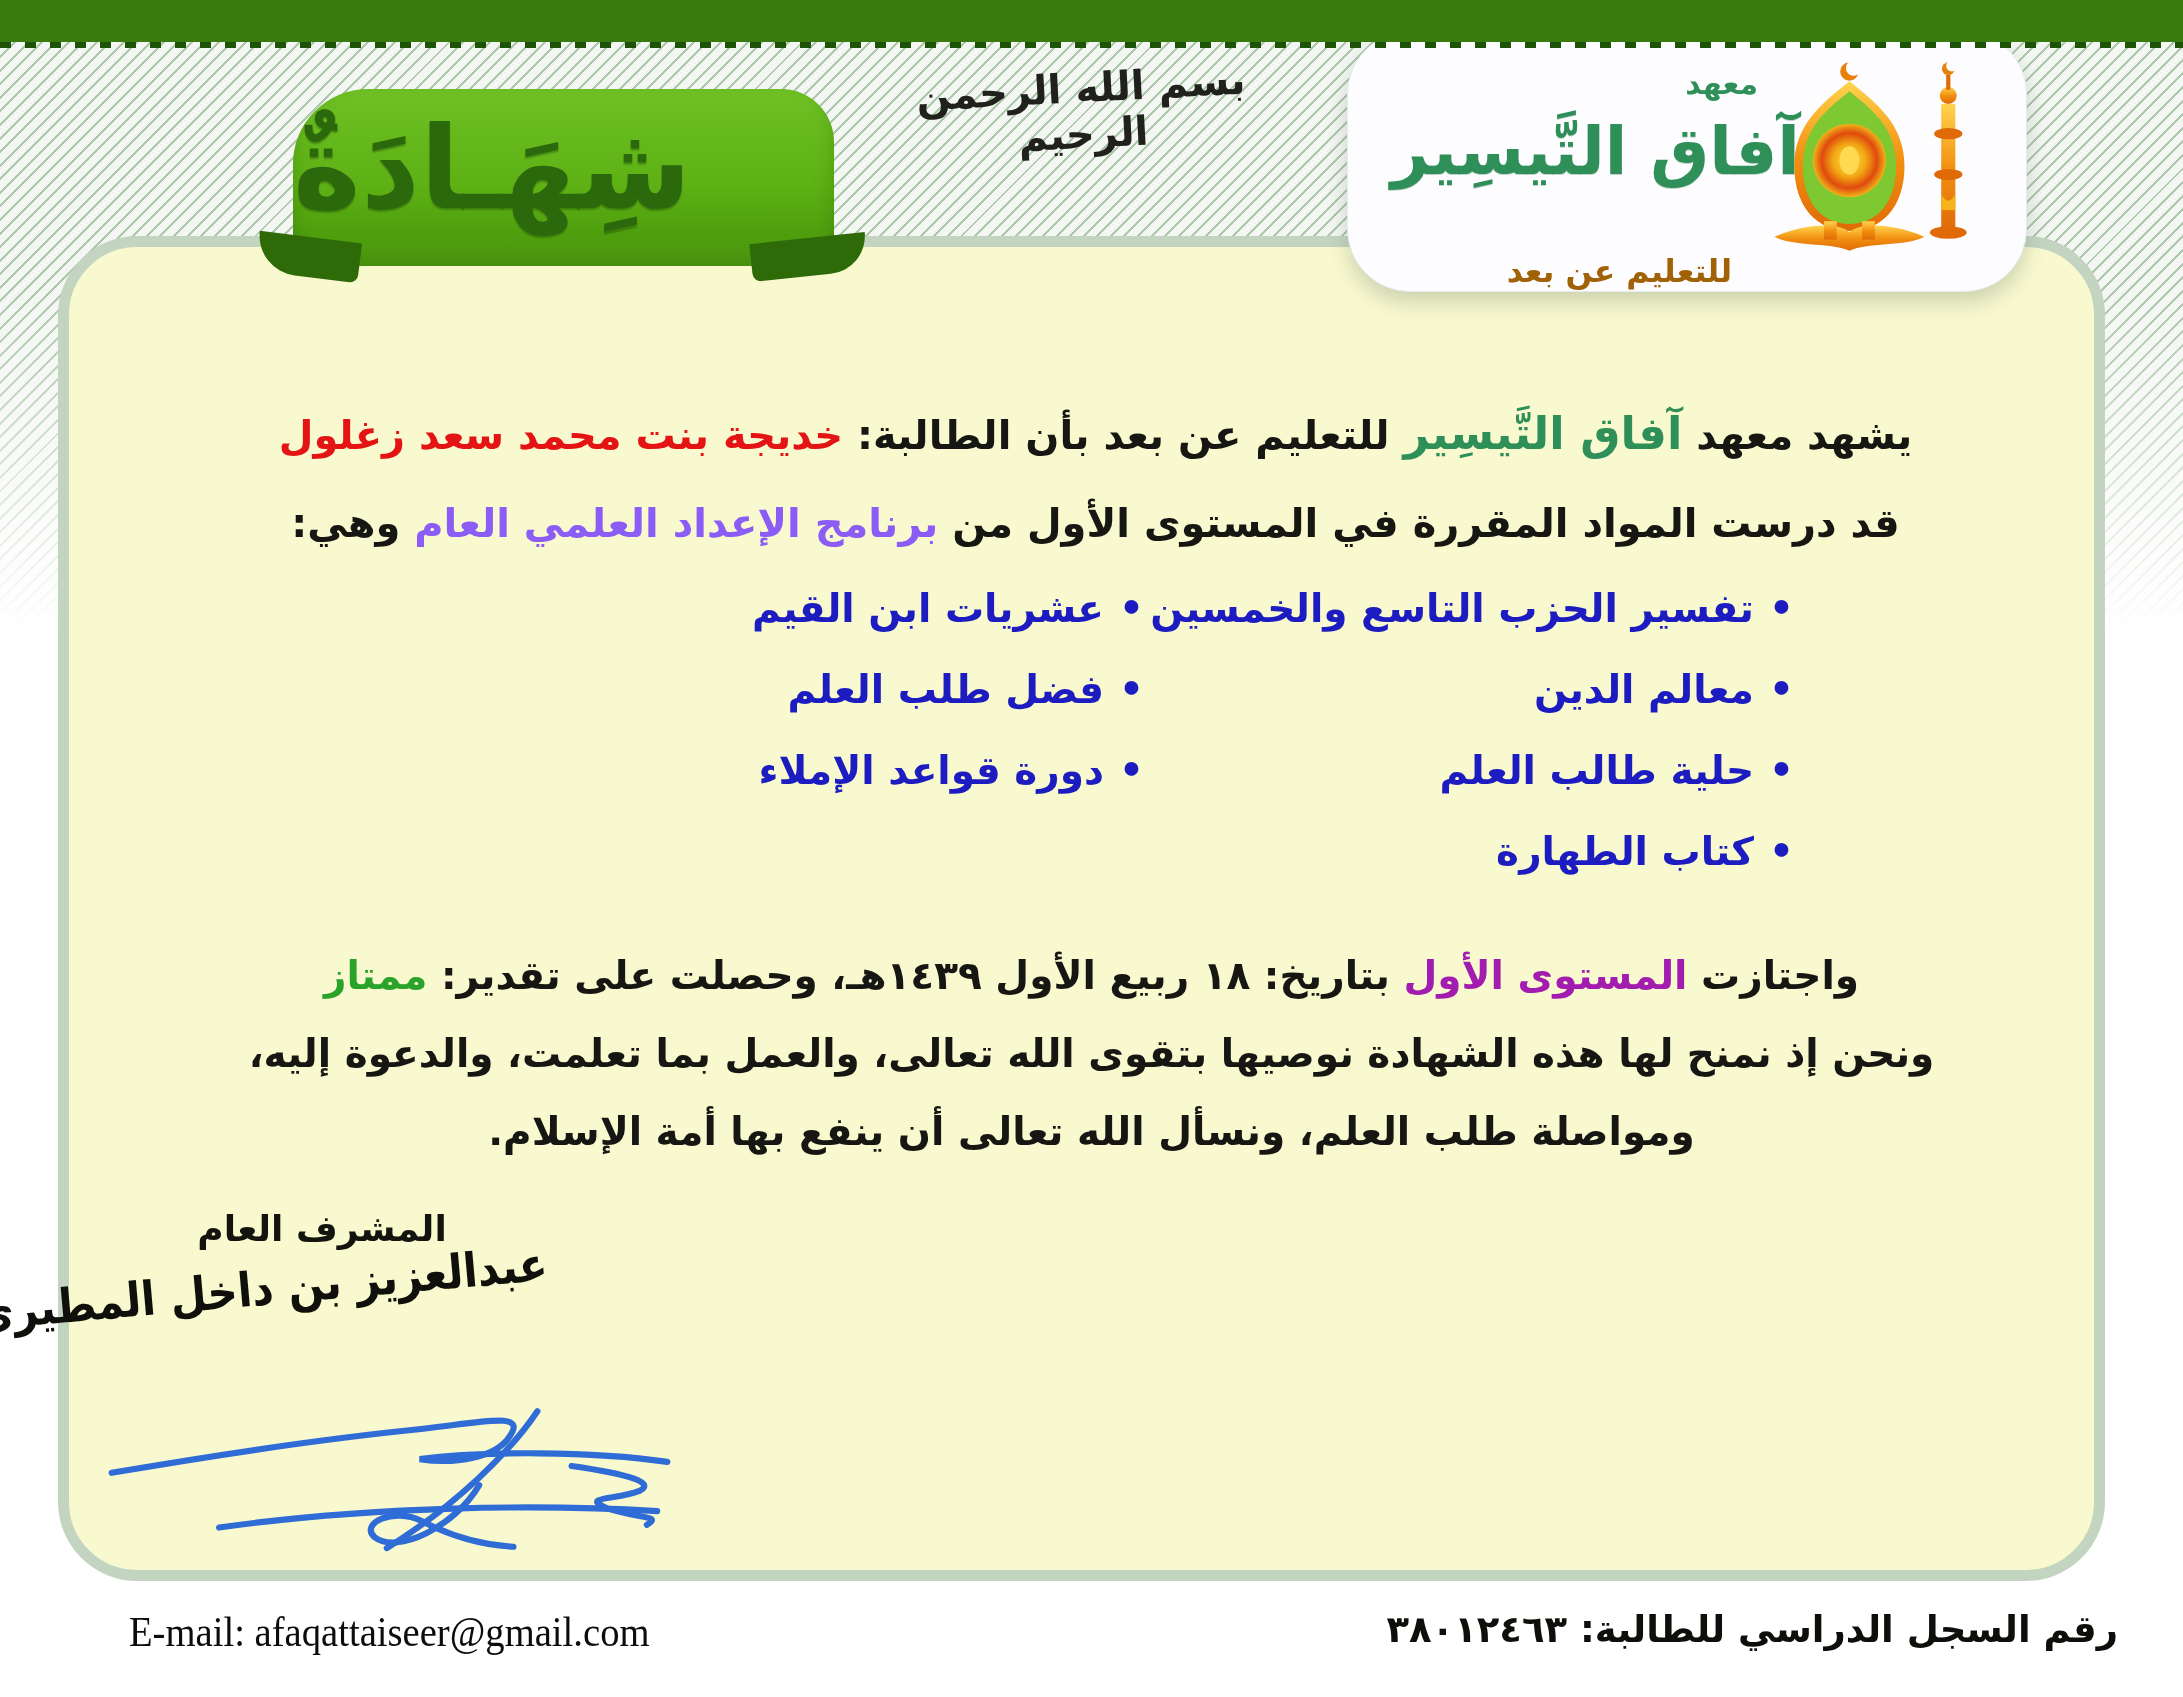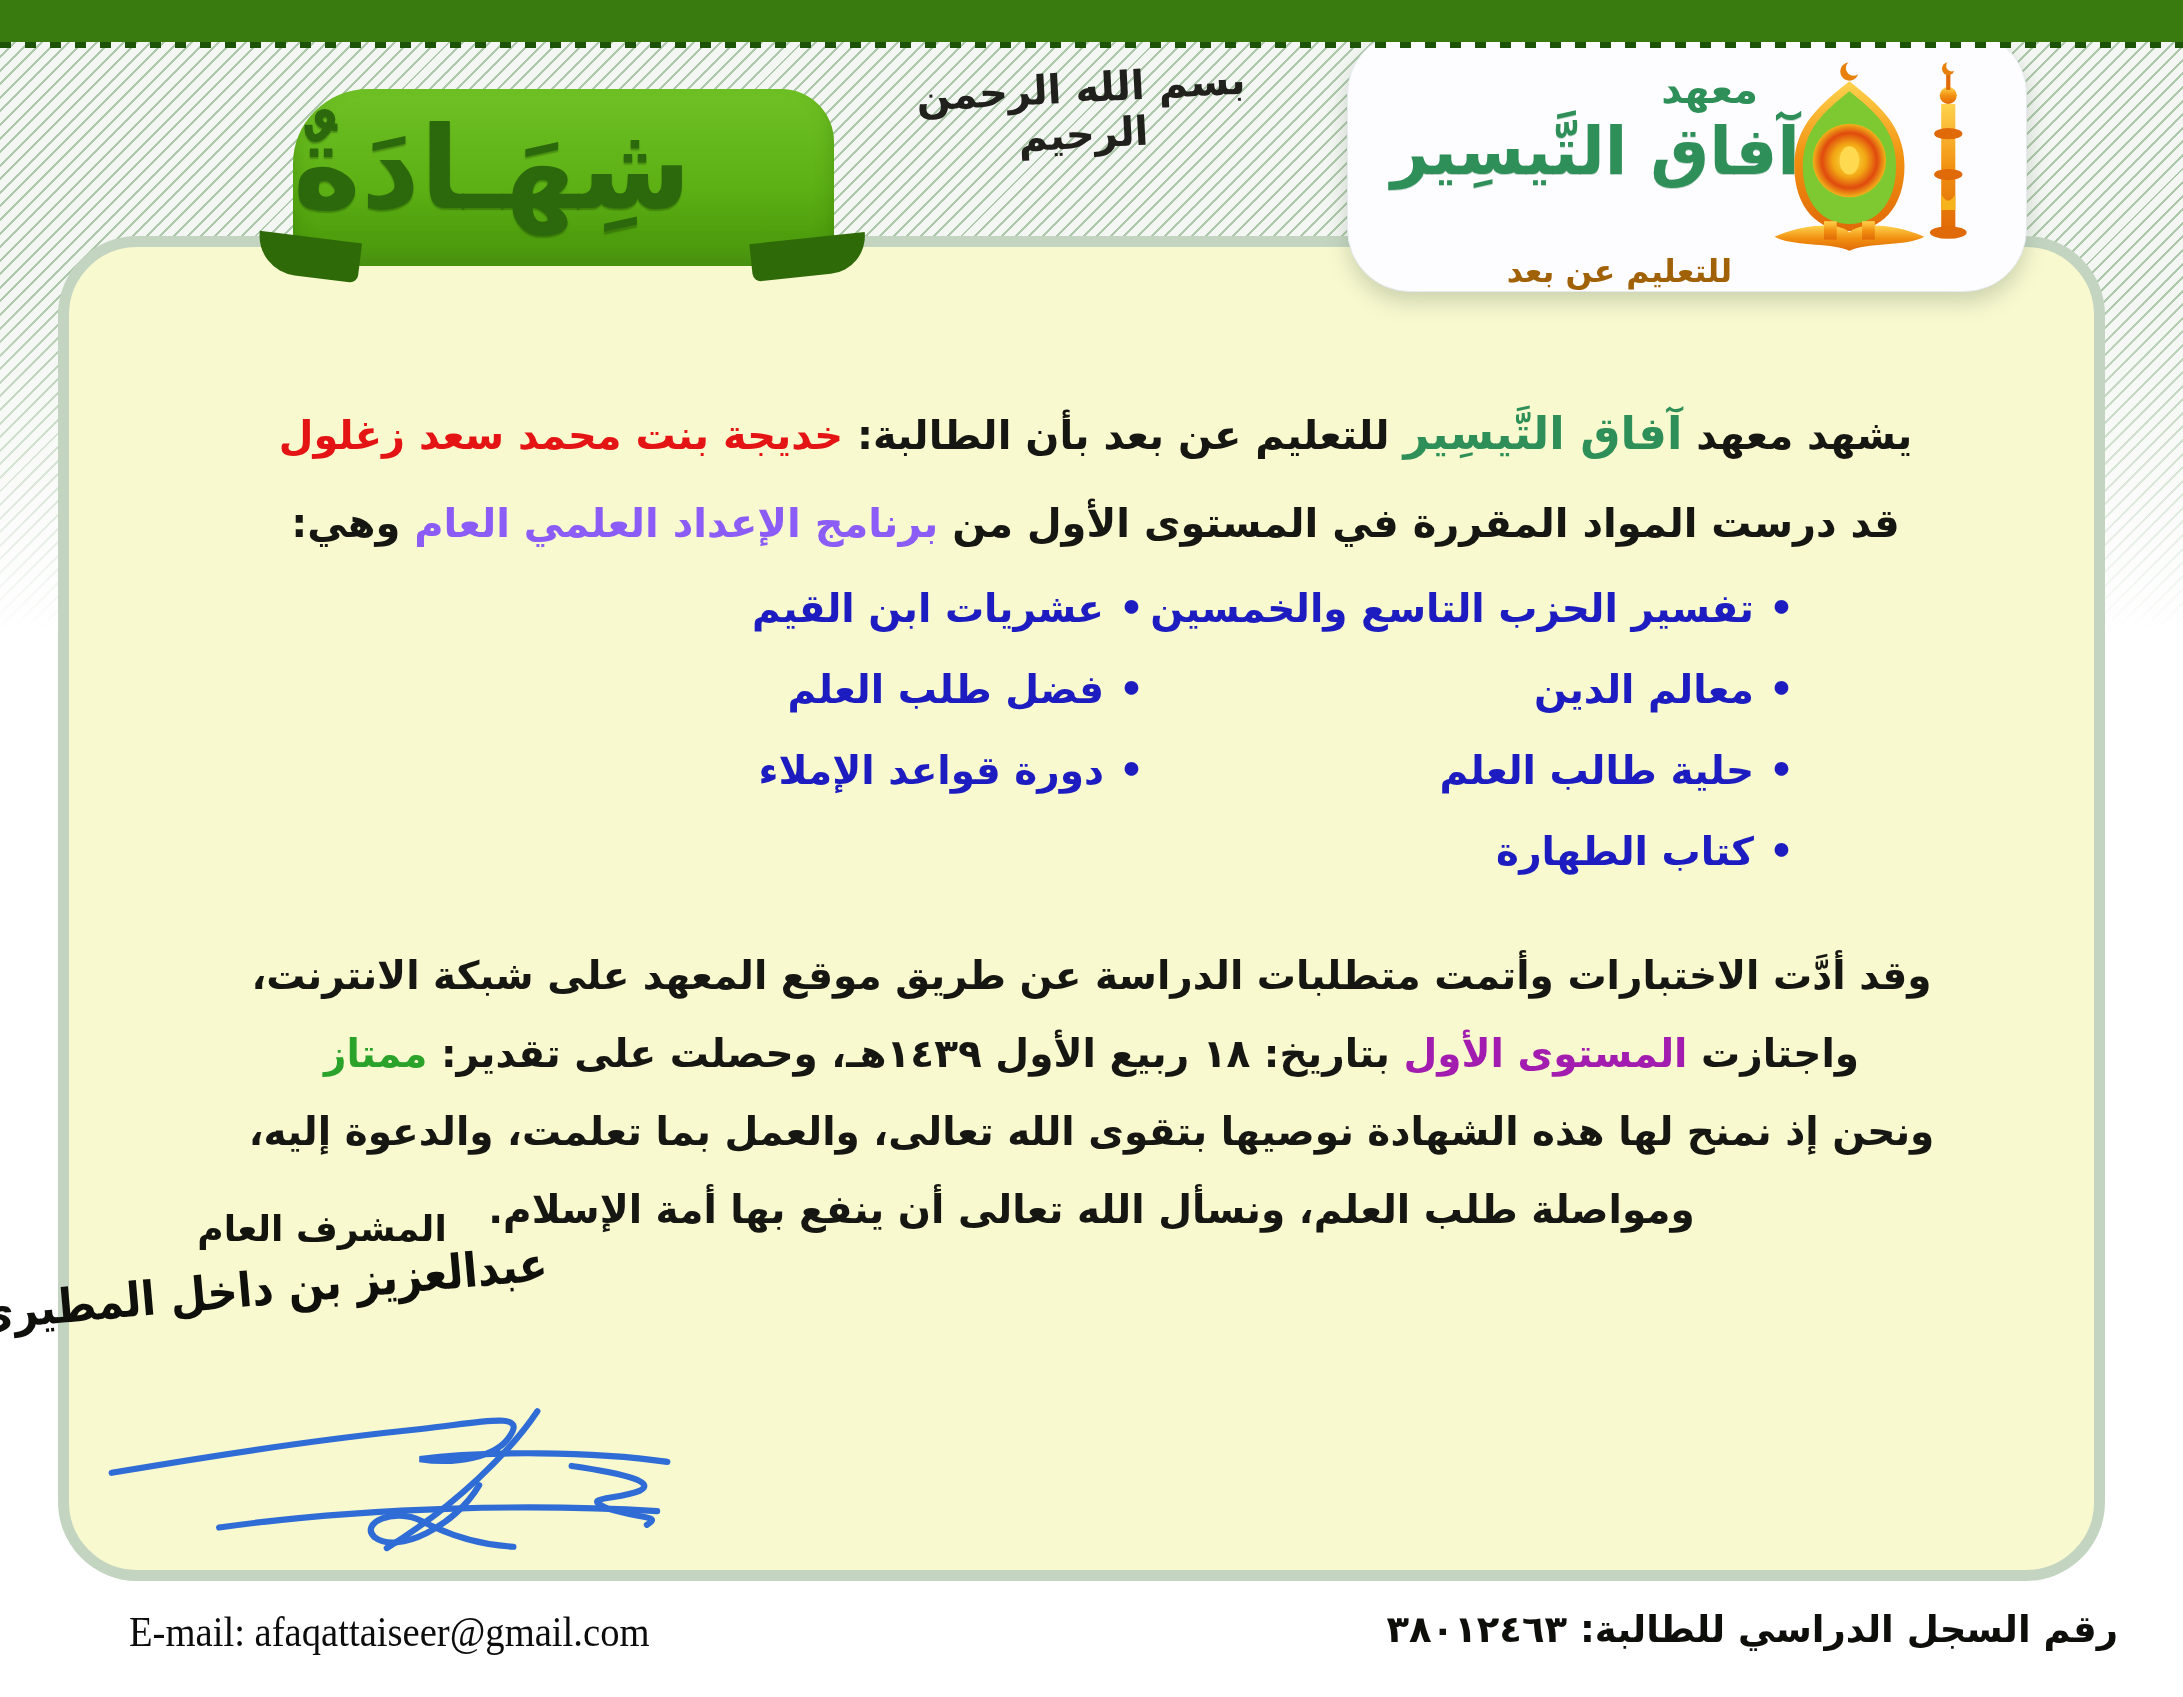--- a/index.html
+++ b/index.html
@@ -33,21 +33,21 @@
         background:#2f6a08;border-radius:0 0 62px 13.7px;transform:rotate(-6deg);}
   .banner-title{position:absolute;left:0;right:0;top:12.3px;text-align:left;direction:rtl;
         font-size:115px;font-weight:bold;color:#2c690d;
         text-shadow:0 2.1px 1.4px rgba(20,60,0,.35);}
 
   
   .logo-card{position:absolute;left:1347px;top:31px;width:678px;height:259px;z-index:3;
         background:#fdfdff;border:1.4px solid #e6ebf2;border-radius:63px;
         box-shadow:0 11px 20.5px rgba(110,130,110,.30);}
   .logo-line1{position:absolute;right:268px;top:34px;direction:rtl;
-        font-size:40px;font-weight:bold;color:#2e8f58;}
+        font-size:30px;font-weight:bold;color:#2e8f58;}
   .logo-name{position:absolute;right:226px;top:81px;width:356px;text-align:center;direction:rtl;
         font-size:66px;font-weight:bold;color:#2e8f58;white-space:nowrap;
         text-shadow:0 1.4px 0 rgba(20,90,50,.25);}
   .logo-line3{position:absolute;right:294px;top:186px;direction:rtl;
         font-size:31.5px;font-weight:bold;color:#a16207;margin-top:35px;}
   .logo-mosque{position:absolute;right:41px;top:19px;width:226px;height:226px;}
 
   
   .panel{position:absolute;left:58px;top:236px;width:2047px;height:1345px;z-index:2;
         background:#f9f9cf;border:11.6px solid #c3d5c0;border-radius:79px;box-sizing:border-box;}
@@ -179,21 +179,20 @@
     <li><span class="dot">•</span><span>حلية طالب العلم</span></li>
     <li><span class="dot">•</span><span>كتاب الطهارة</span></li>
   </ul>
   <ul class="subjects subjects-left">
     <li><span class="dot">•</span><span>عشريات ابن القيم</span></li>
     <li><span class="dot">•</span><span>فضل طلب العلم</span></li>
     <li><span class="dot">•</span><span>دورة قواعد الإملاء</span></li>
   </ul>
 
   <div class="closing ar">
-    <div class="line">وقد أدَّت الاختبارات وأتمت متطلبات الدراسة عن طريق موقع المعهد على شبكة الانترنت،</div>
     <div class="line"><span>واجتازت </span><span class="level">المستوى الأول</span><span> بتاريخ: ١٨ ربيع الأول ١٤٣٩هـ، وحصلت على تقدير: </span><span class="grade">ممتاز</span></div>
     <div class="line">ونحن إذ نمنح لها هذه الشهادة نوصيها بتقوى الله تعالى، والعمل بما تعلمت، والدعوة إليه،</div>
     <div class="line">ومواصلة طلب العلم، ونسأل الله تعالى أن ينفع بها أمة الإسلام.</div>
   </div>
 
   <div class="sig-block">
     <div class="sig-title">المشرف العام</div>
     <div class="sig-name">عبدالعزيز بن داخل المطيري</div>
   </div>
   <svg class="sig-svg" viewBox="0 0 845 225">

